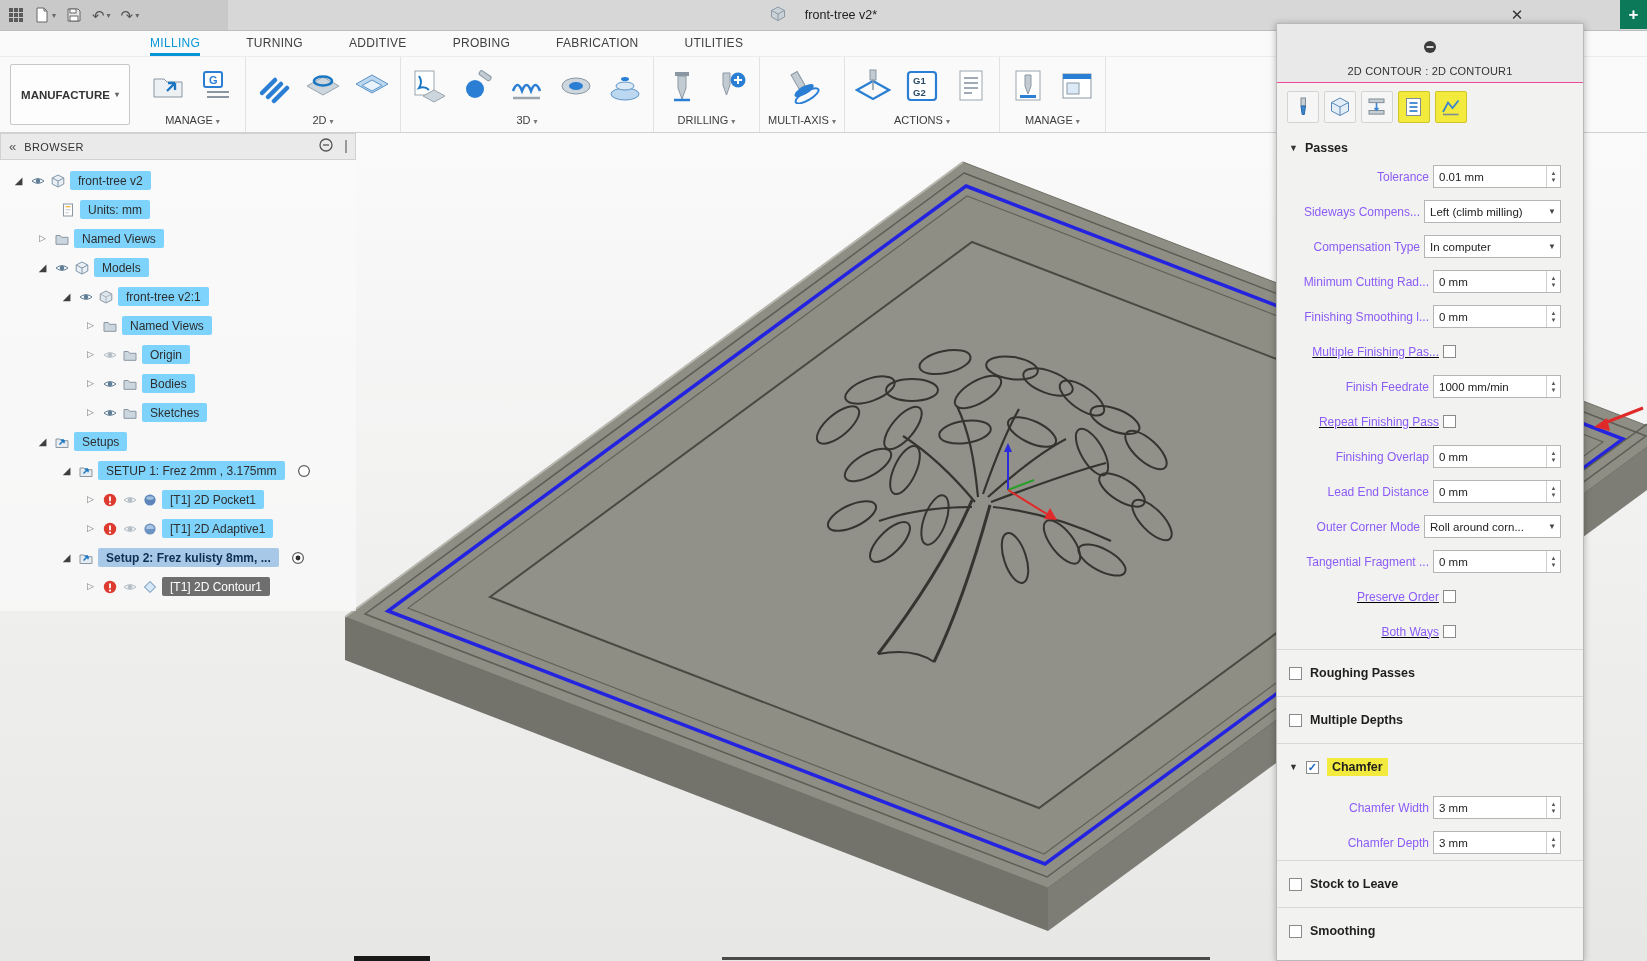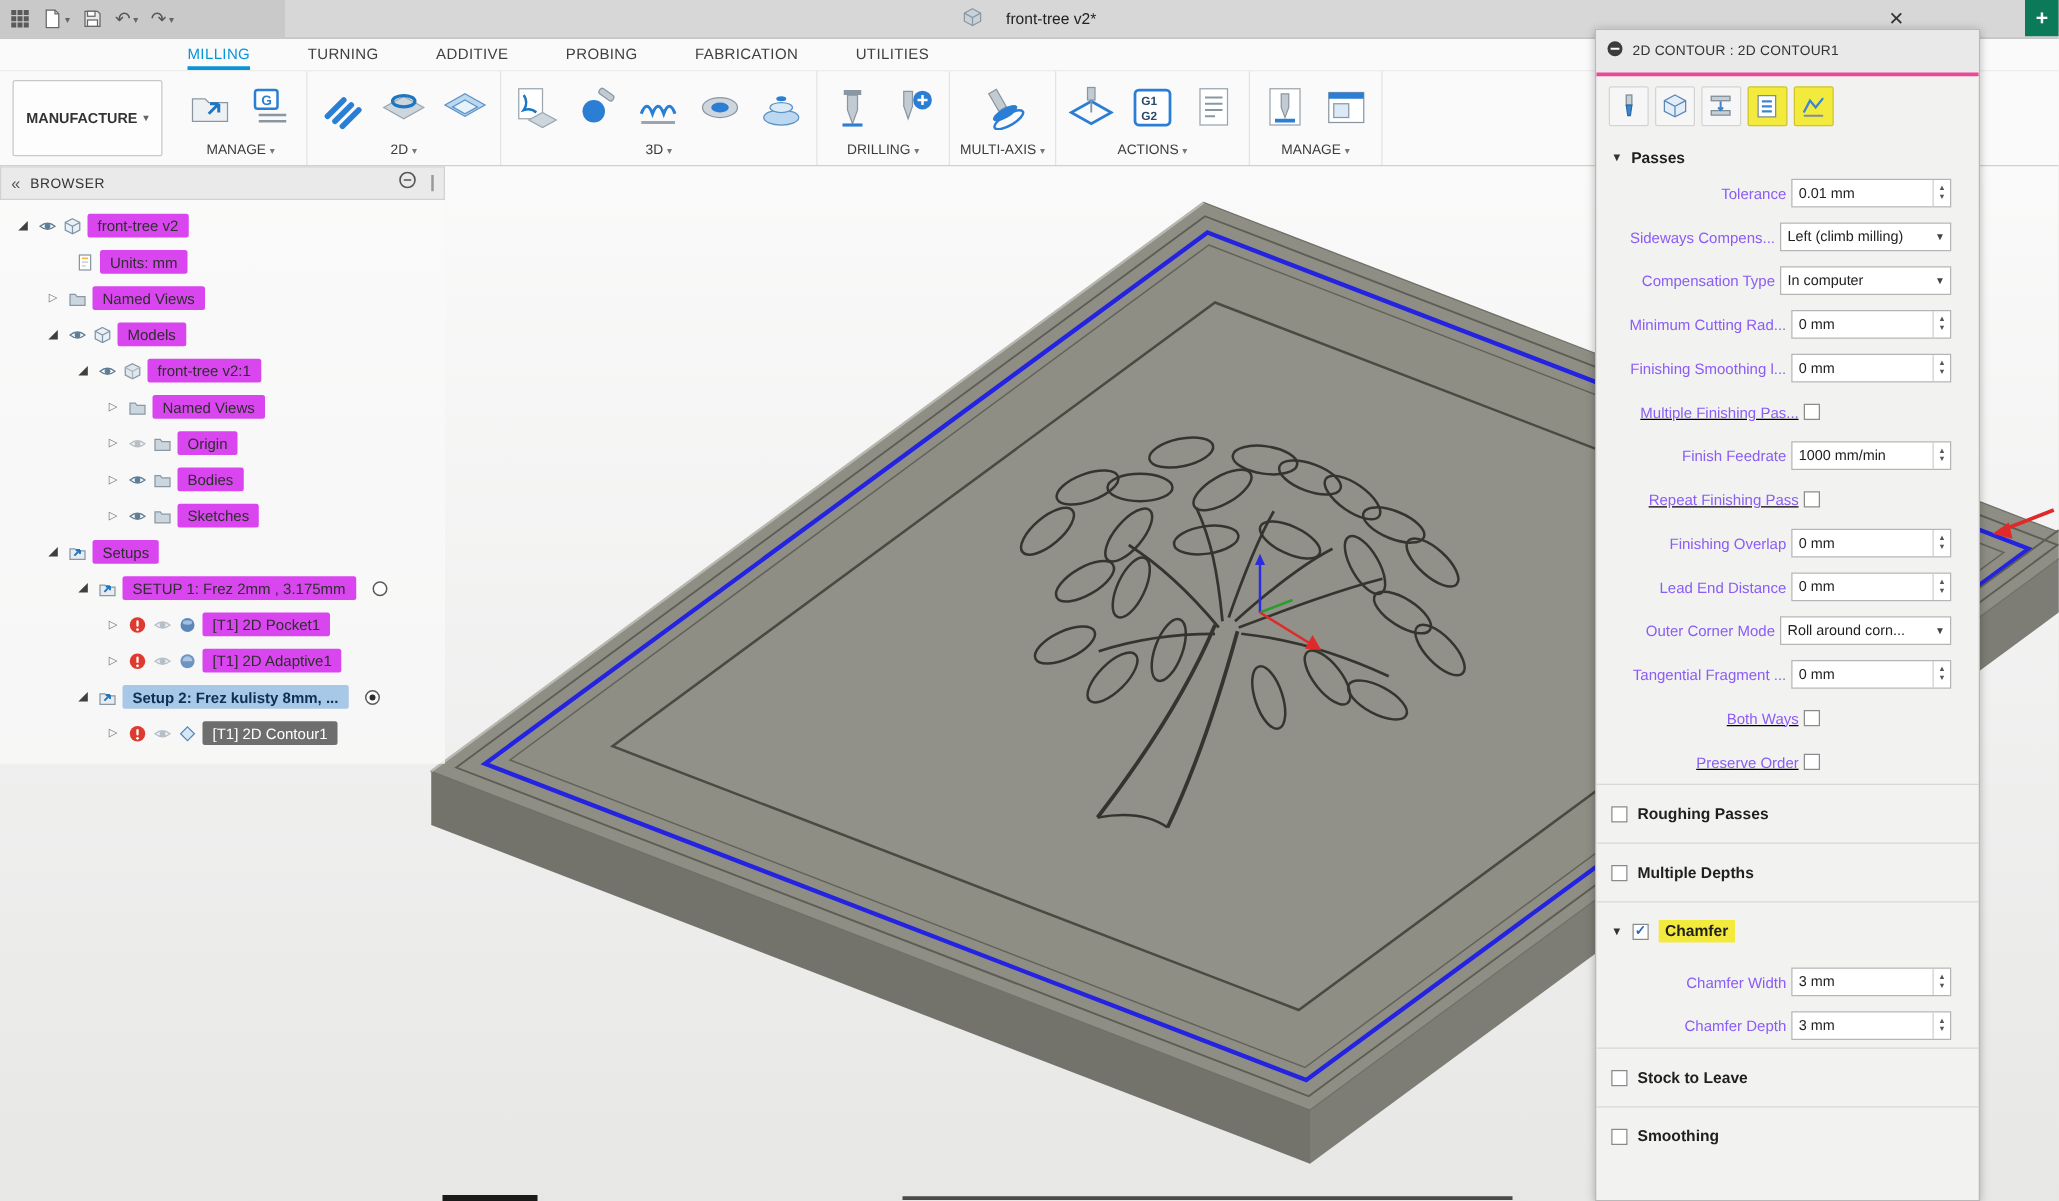--- a/index.html
+++ b/index.html
@@ -51,31 +51,31 @@
                border:1px solid #d2d2d2;box-sizing:border-box;padding:0 8px;gap:8px;}
   .bh-collapse-l{color:#555;font-size:13px;line-height:1;}
   .bh-title{flex:1;font-size:11px;color:#333;letter-spacing:.4px;}
   .bh-grip{width:2px;height:13px;background:#999;margin-left:4px;}
   #browser-rows{padding-top:6px;}
   .brow{height:29px;display:flex;align-items:center;gap:5px;font-size:12px;box-sizing:border-box;}
   .tri{width:13px;text-align:center;flex:none;line-height:1;}
   .tri.open{font-size:10px;color:#3f3f3f;}
   .tri.closed{font-size:9px;color:#767676;}
   .bicon{width:15px;height:15px;flex:none;display:flex;align-items:center;justify-content:center;}
-  .chip{padding:2.5px 8px;background:#d946ef;border-radius:2px;color:#2e2e2e;white-space:nowrap;}
+  .chip{padding:2.5px 8px;background:#7dd3fc;border-radius:2px;color:#2e2e2e;white-space:nowrap;}
   .chip.blue{background:#a8c8e8;color:#0d2f52;font-weight:bold;}
   .chip.dark{background:#6e6e6e;color:#ffffff;}
   .bradio{margin-left:7px;display:flex;}
 
   
   #dialog{position:absolute;left:1276px;top:23px;width:308px;height:938px;background:#f2f2f1;
           border:1px solid #b9b9b9;box-sizing:border-box;z-index:50;
           box-shadow:0 1px 7px rgba(0,0,0,.28);overflow:hidden;}
-  .dlg-header{height:26px;background:#e9e9e9;border-bottom:3px solid #ec4899;display:flex;
-              align-items:center;gap:7px;padding:4px 8px;}
+  .dlg-header{height:26px;background:#e9e9e9;border-bottom:1px solid #ec4899;display:flex;
+              align-items:center;gap:7px;padding:16px 8px;flex-direction:column;}
   .dlg-title{font-size:11px;color:#333;letter-spacing:.2px;}
   .dlg-tabs{display:flex;gap:5px;padding:8px 10px 10px;}
   .dtab{width:30px;height:30px;border:1px solid #d4d4d4;background:#f6f6f6;border-radius:2px;
         display:flex;align-items:center;justify-content:center;}
   .dtab.hl{background:#f3ea3e;border-color:#cfc428;}
   .passes-hdr{display:flex;align-items:center;gap:7px;padding:8px 12px 4px;font-weight:bold;
               font-size:12.5px;color:#1f1f1f;}
   .caret9{font-size:9px;color:#333;line-height:1;}
   .prow{height:35px;display:flex;align-items:center;padding:0 22px 0 12px;box-sizing:border-box;}
   .plabel{flex:1;font-size:12px;color:#8b5cf6;white-space:nowrap;overflow:hidden;margin-right:4px;text-align:right;}
@@ -811,25 +811,25 @@
           <span class="plabel">Tangential Fragment ...</span>
           <div class="pfield">
             <span class="pval">0 mm</span>
             <span class="spin">
               <i>▲</i>
               <i>▼</i>
             </span>
           </div>
         </div>
         <div class="prow check">
+          <span class="plabel">Preserve Order</span>
+          <div class="pcheck"></div>
+        </div>
+        <div class="prow check">
           <span class="plabel">Both Ways</span>
-          <div class="pcheck"></div>
-        </div>
-        <div class="prow check">
-          <span class="plabel">Preserve Order</span>
           <div class="pcheck"></div>
         </div>
       </div>
     <div id="dlg-sections">
         <div class="dsection">
           <div class="sheader">
             <span class="pcheck"></span>
             <span class="slabel">Roughing Passes</span>
           </div>
         </div>

